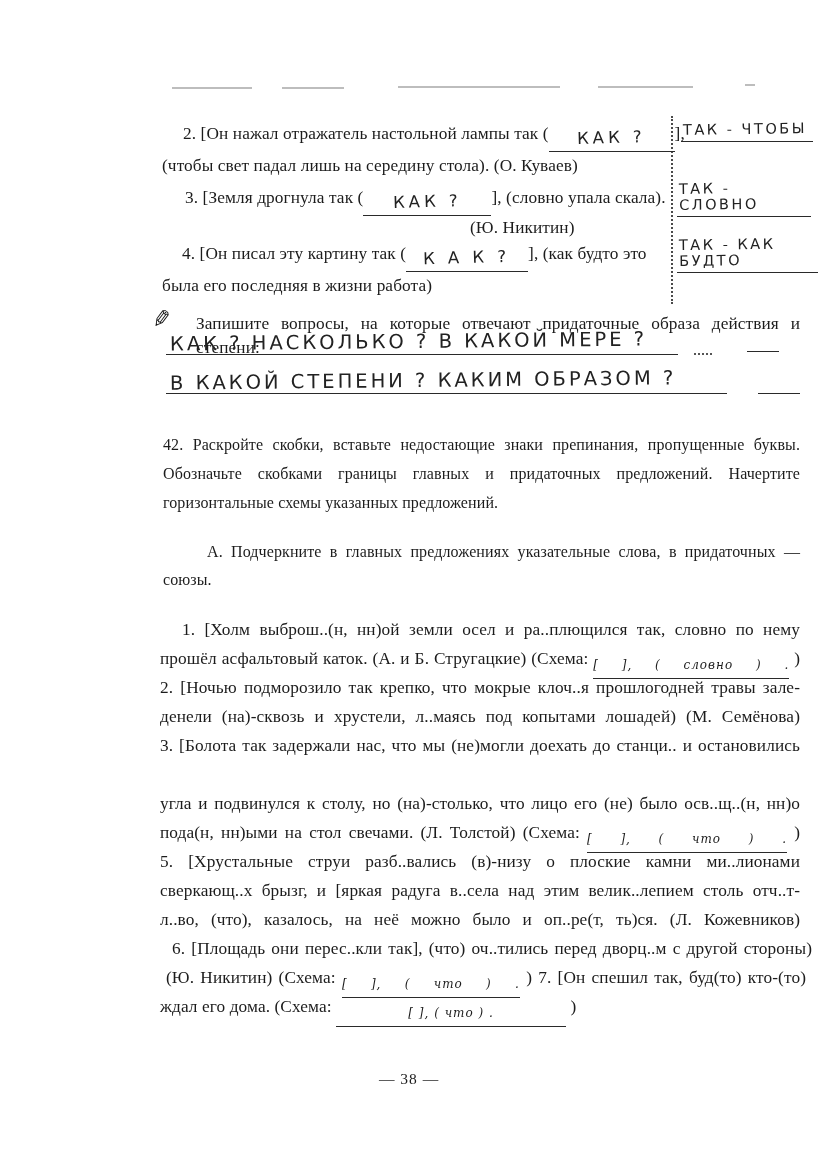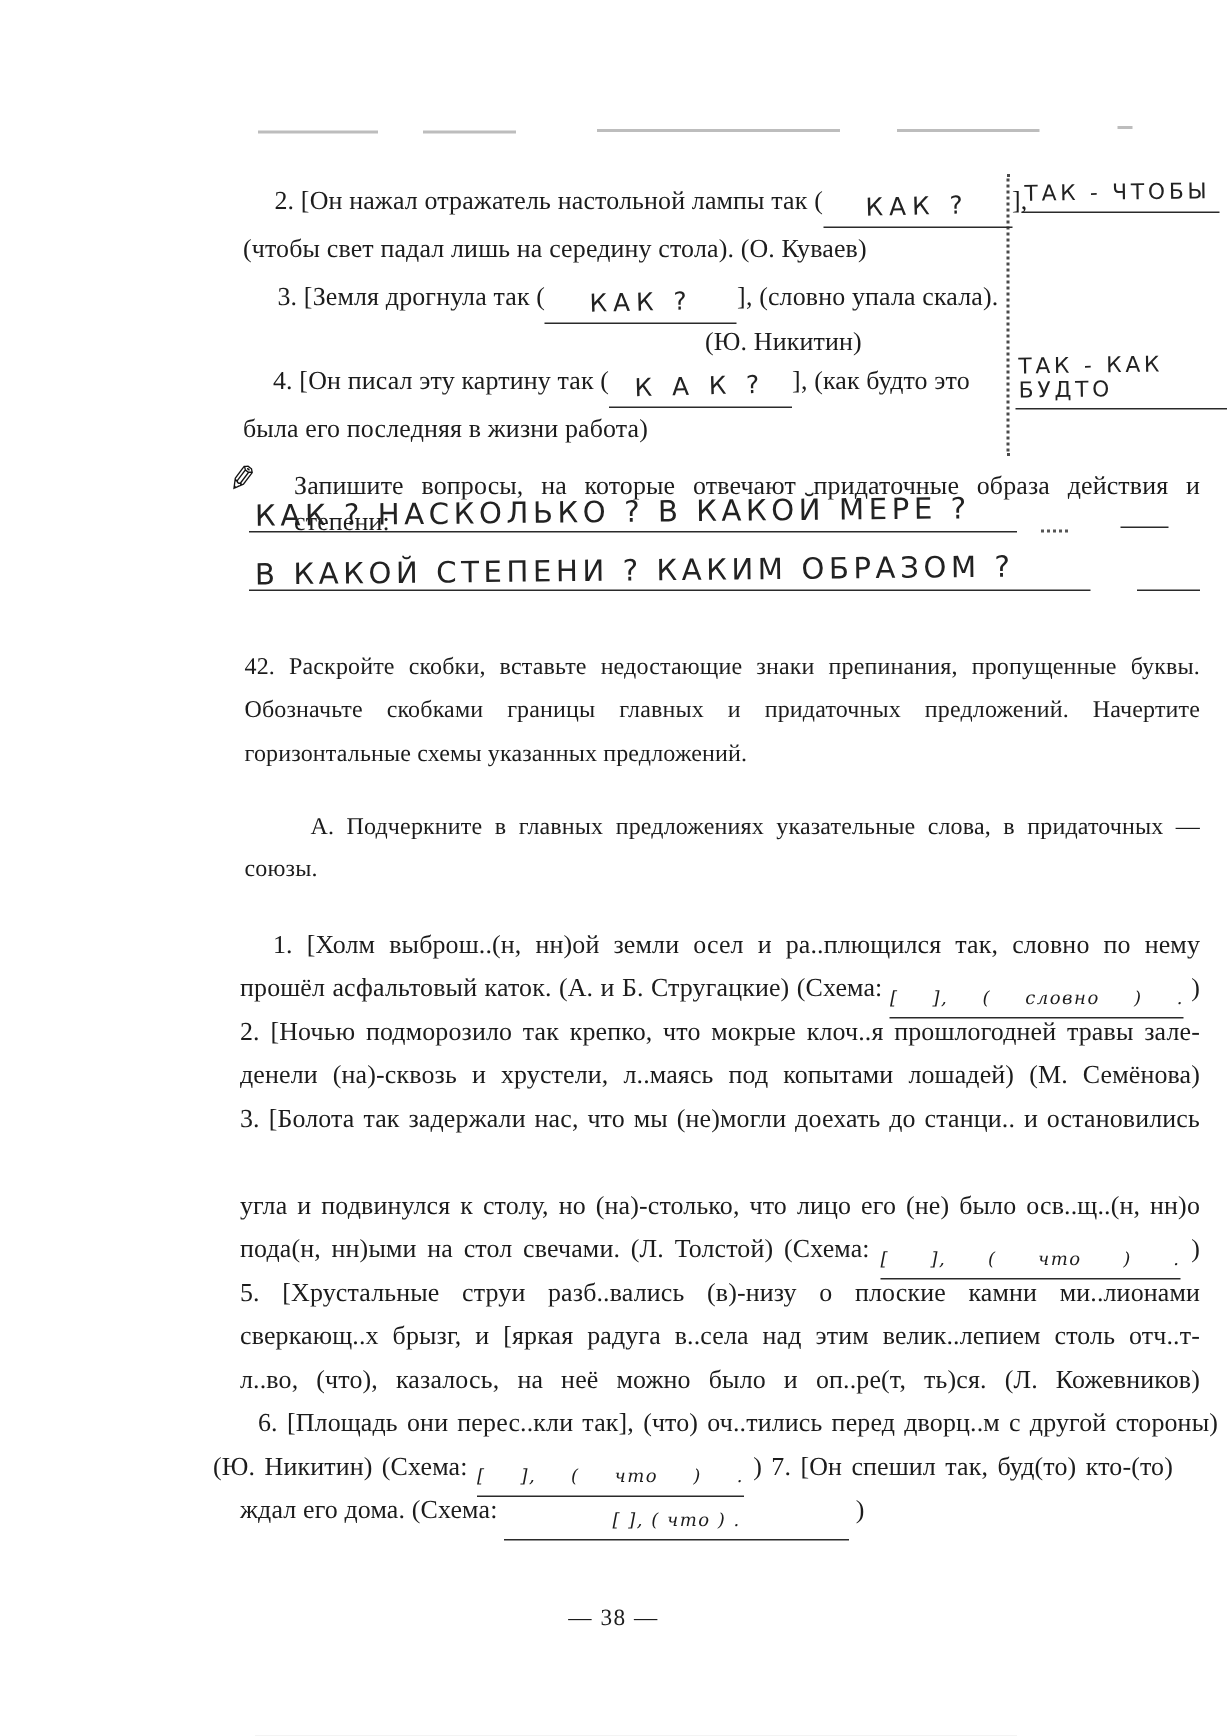--- a/index.html
+++ b/index.html
@@ -43,20 +43,23 @@
   <div class="artifact" style="left:172px;top:87px;width:80px"></div>
   <div class="artifact" style="left:282px;top:87px;width:62px"></div>
   <div class="artifact" style="left:398px;top:86px;width:162px"></div>
   <div class="artifact" style="left:598px;top:86px;width:95px"></div>
   <div class="artifact" style="left:745px;top:84px;width:10px"></div>
 
   <div class="dotted-divider" style="left:671px;top:116px;height:188px"></div>
 
   <div class="margin-note" style="left:681px;top:120px;width:128px">
     <span class="hw hw-note">ТАК - ЧТОБЫ</span>
+  </div>
+  <div class="margin-note" style="left:677px;top:180px;width:130px">
+    <span class="hw hw-note">ТАК - СЛОВНО</span>
   </div>
   <div class="margin-note" style="left:677px;top:236px;width:150px">
     <span class="hw hw-note">ТАК - КАК БУДТО</span>
   </div>
 
   <div class="line print" style="left:183px;top:122px;">
     <span>2. [Он нажал отражатель настольной лампы так (</span><span class="fill" style="width:126px"><span class="hw">КАК ?</span></span><span>],</span>
   </div>
   <div class="line print" style="left:162px;top:154px;">
     <span>(чтобы свет падал лишь на середину стола). (О. Куваев)</span>
@@ -144,21 +147,21 @@
   <div class="line print just" style="left:160px;top:879px;width:640px;">
     <span>сверкающ..х брызг, и [яркая радуга в..села над этим велик..лепием столь отч..т-</span>
   </div>
   <div class="line print just" style="left:160px;top:908px;width:640px;">
     <span>л..во, (что), казалось, на неё можно было и оп..ре(т, ть)ся. (Л. Кожевников)</span>
   </div>
   <div class="line print just" style="left:172px;top:937px;width:640px;">
     <span>6. [Площадь они перес..кли так], (что) оч..тились перед дворц..м с другой стороны)</span>
   </div>
 
-  <div class="line print just" style="left:142px;top:966px;width:640px;">
+  <div class="line print just" style="left:166px;top:966px;width:640px;">
     <span>(Ю. Никитин) (Схема:</span>
     <span class="schema-blank" style="width:178px"><span class="hw-schema">[ ], ( что ) .</span></span>
     <span>) 7. [Он спешил так, буд(то) кто-(то)</span>
   </div>
 
   <div class="line print" style="left:160px;top:995px;">
     <span>ждал его дома. (Схема:</span>
     <span class="schema-blank" style="width:230px"><span class="hw-schema">[ ], ( что ) .</span></span>
     <span>)</span>
   </div>

